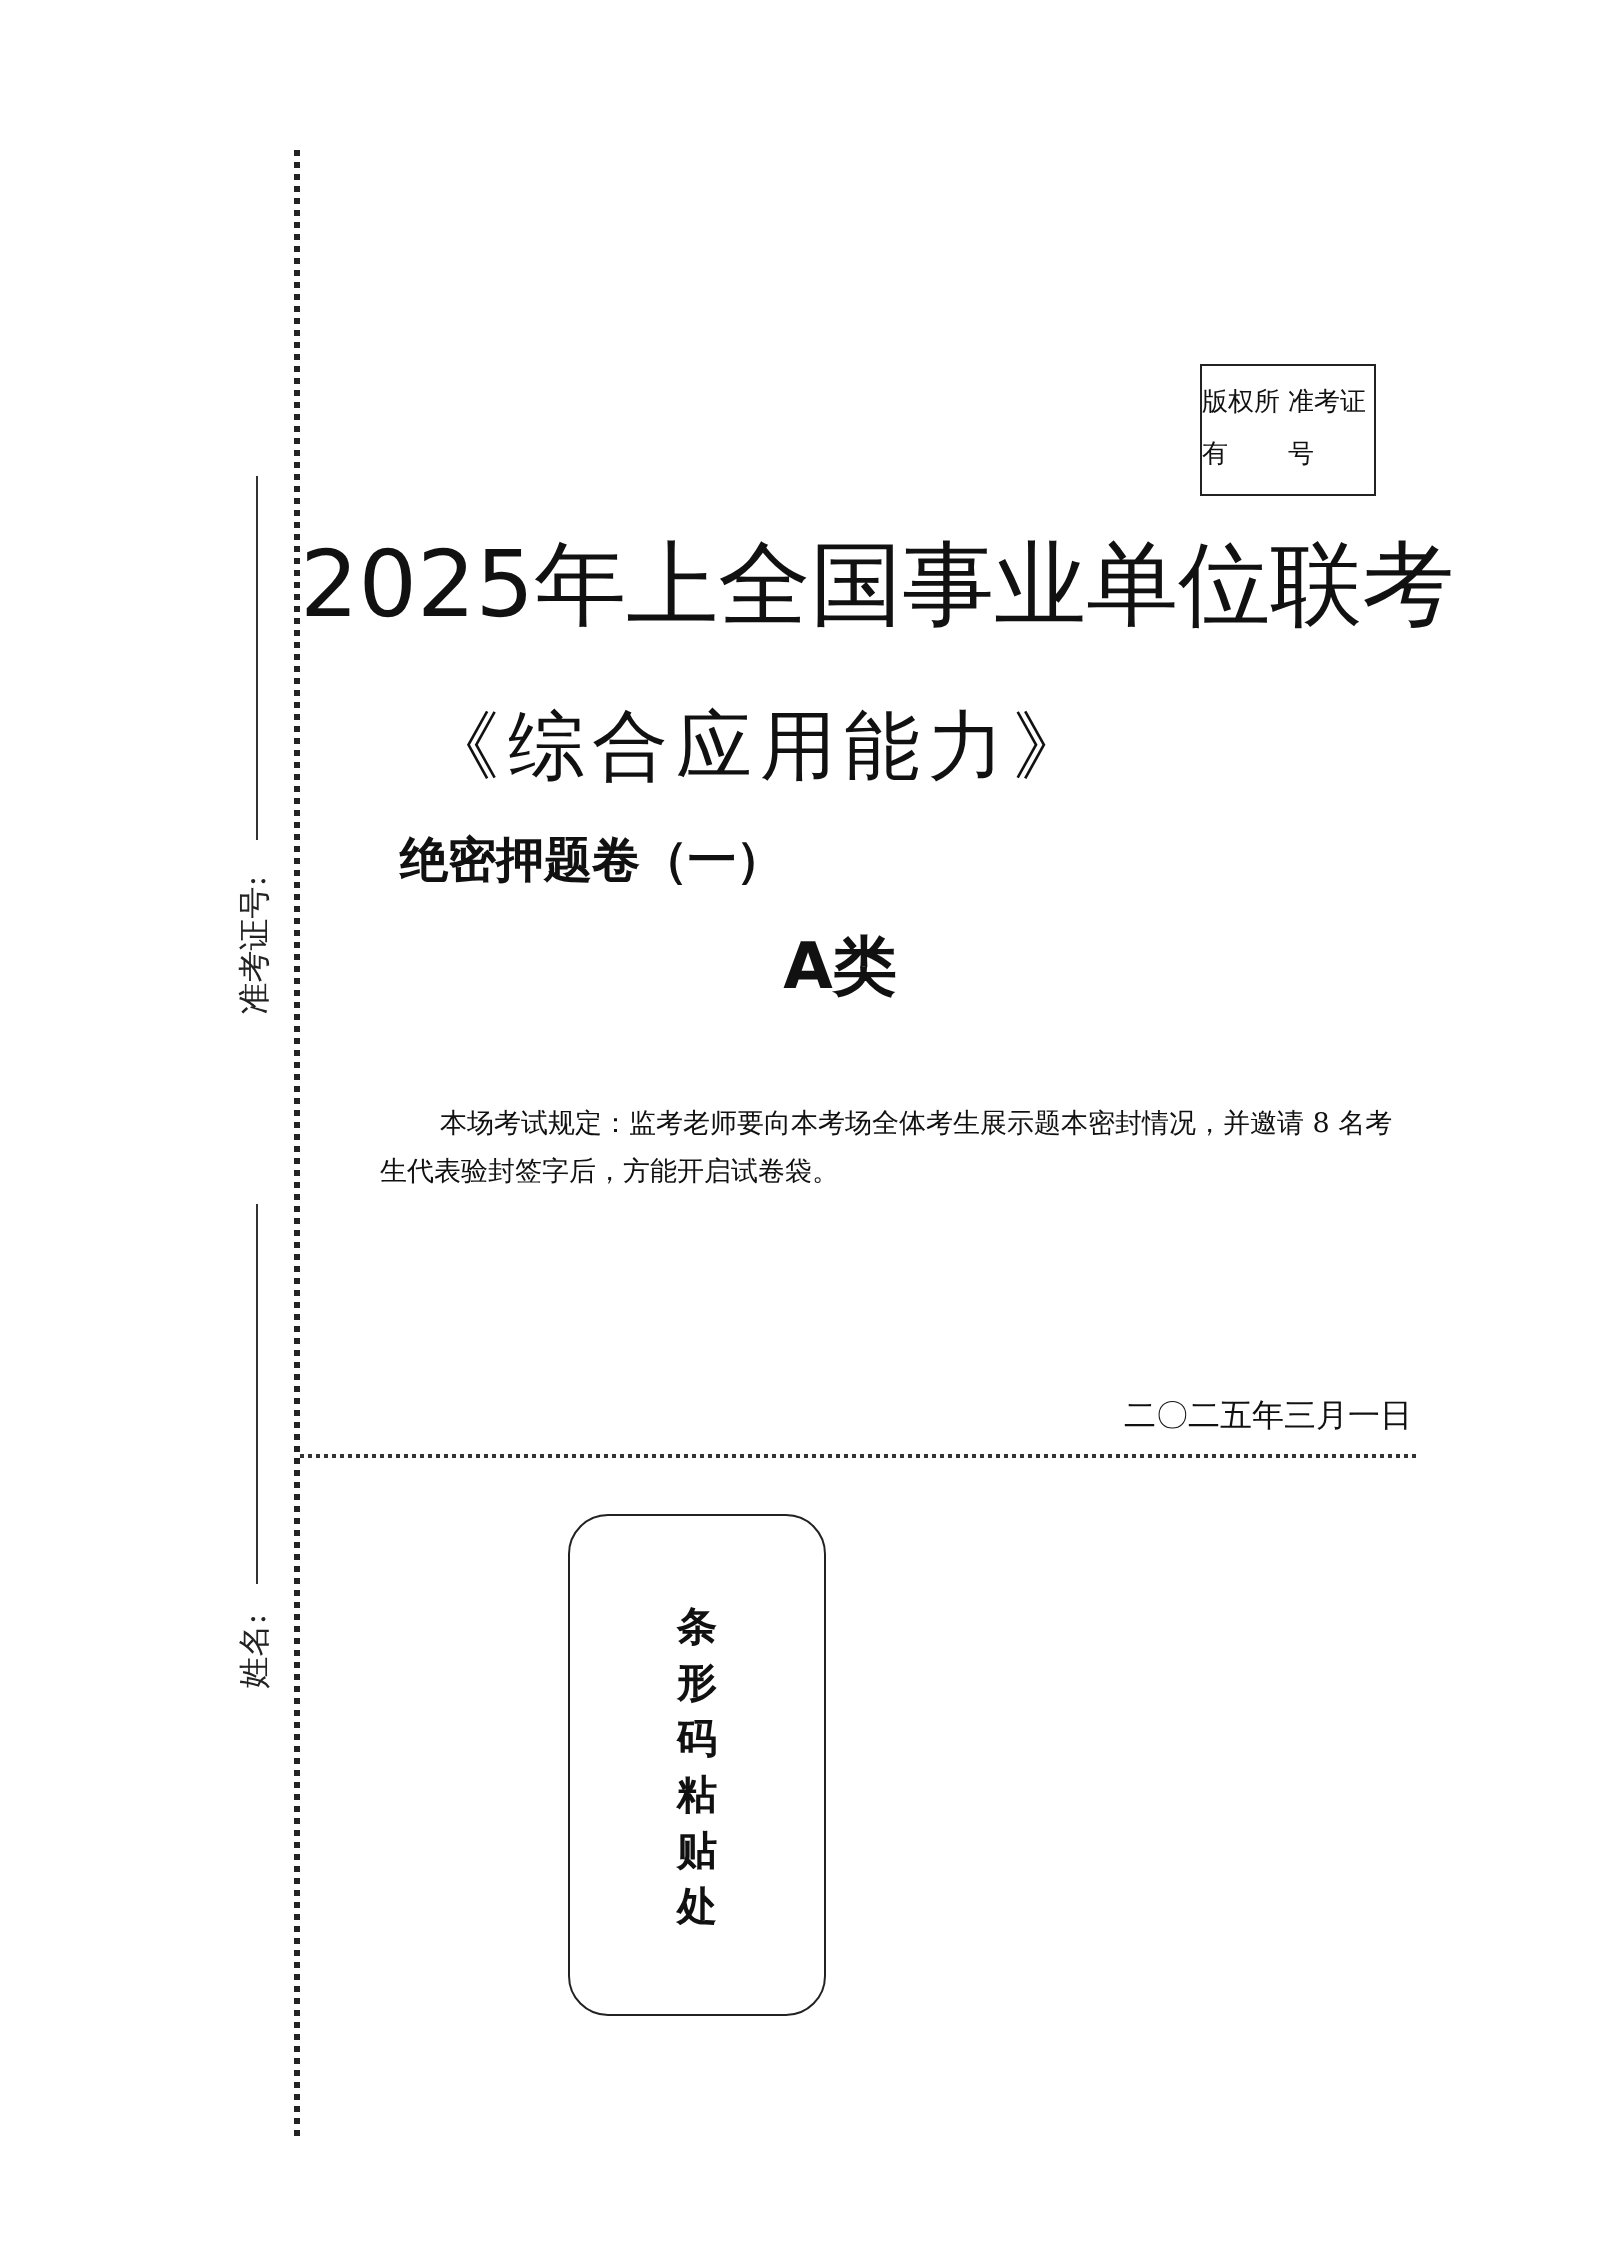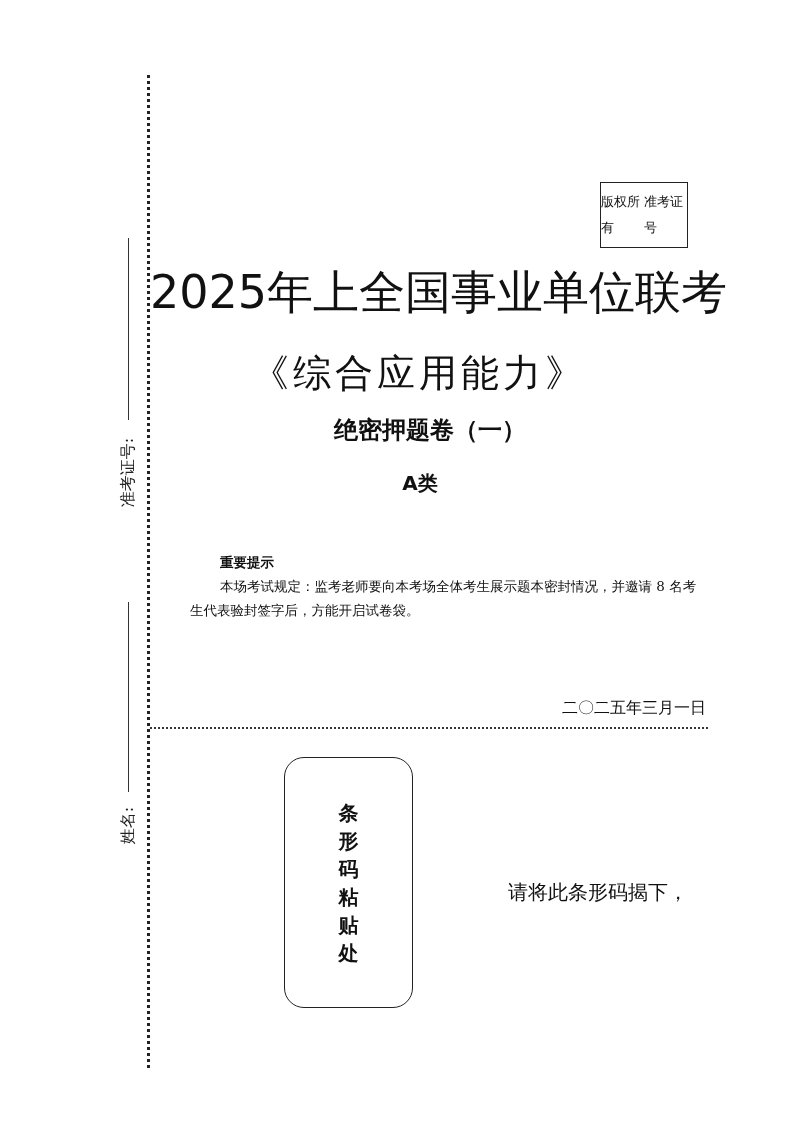--- a/index.html
+++ b/index.html
@@ -8,23 +8,23 @@
 
   .vdots { left: 147px; top: 75px; width: 0; height: 993px; border-left: 3px dotted #222; }
   .hdots { left: 150px; top: 727px; width: 558px; height: 0; border-top: 2px dotted #333; }
 
   .side-line { width: 0; border-left: 1px solid #333; }
   .side-label { transform: rotate(-90deg); transform-origin: center center; white-space: nowrap; font-size: 16px; color: #222; font-family: "DejaVu Serif", "Liberation Serif", serif; }
 
   .copyright { left: 600px; top: 182px; width: 88px; height: 66px; border: 1.5px solid #222; box-sizing: border-box; display: flex; flex-direction: row; align-items: center; justify-content: center; font-size: 13px; line-height: 26px; font-family: "DejaVu Serif", "Liberation Serif", serif; }
 
   .title { left: 150px; top: 262px; width: 590px; font-size: 46px; font-weight: normal; letter-spacing: 0px; line-height: 60px; font-family: "DejaVu Sans", "Liberation Sans", sans-serif; }
-  .subtitle { left: 184px; top: 348px; width: 470px; text-align: center; font-size: 38px; letter-spacing: 4px; line-height: 50px; font-family: "DejaVu Serif", "Liberation Serif", serif; }
-  .paper-name { left: 200px; top: 413px; width: 460px; text-align: center; font-size: 24px; line-height: 34px; font-weight: bold; }
-  .paper-cat { left: 200px; top: 466px; width: 440px; text-align: center; font-size: 20px; line-height: 34px; font-weight: bold; }
+  .subtitle { left: 212px; top: 348px; width: 470px; font-size: 38px; letter-spacing: 4px; line-height: 50px; font-family: "DejaVu Serif", "Liberation Serif", serif; }
+  .paper-name { left: 200px; top: 413px; width: 460px; text-align: left; font-size: 24px; line-height: 34px; font-weight: bold; }
+  .paper-cat { left: 200px; top: 466px; width: 440px; text-align: center; font-size: 32px; line-height: 34px; font-weight: bold; }
 
   .notice { left: 190px; top: 550px; width: 512px; font-size: 13.5px; line-height: 24px; font-family: "DejaVu Serif", "Liberation Serif", serif; }
   .notice-title { font-weight: bold; padding-left: 30px; }
   .notice p { margin: 0; text-indent: 30px; }
 
   .date { left: 540px; top: 698px; width: 166px; text-align: right; font-size: 16px; font-family: "DejaVu Serif", "Liberation Serif", serif; }
 
   .barcode-box { left: 284px; top: 757px; width: 129px; height: 251px; border: 1.5px solid #222; border-radius: 20px; box-sizing: border-box; display: flex; flex-direction: column; align-items: center; justify-content: center; }
   .barcode-char { font-size: 20px; font-weight: bold; line-height: 28px; }
 
@@ -46,29 +46,27 @@
   <span>版权所有</span>
   <span>准考证号</span>
 </div>
 
 <div class="abs title">2025年上全国事业单位联考</div>
 <div class="abs subtitle">《综合应用能力》</div>
 <div class="abs paper-name">绝密押题卷（一）</div>
 <div class="abs paper-cat">A类</div>
 
 <div class="abs notice">
-  <div class="notice-title">重要提示</div>
   <p>本场考试规定：监考老师要向本考场全体考生展示题本密封情况，并邀请 8 名考生代表验封签字后，方能开启试卷袋。</p>
 </div>
 <div class="abs date">二〇二五年三月一日</div>
 
 <div class="abs barcode-box">
   <span class="barcode-char">条</span>
   <span class="barcode-char">形</span>
   <span class="barcode-char">码</span>
   <span class="barcode-char">粘</span>
   <span class="barcode-char">贴</span>
   <span class="barcode-char">处</span>
 </div>
 
 <div class="abs instruction">
-  <div>请将此条形码揭下，</div>
 </div>
 
 </body></html>

